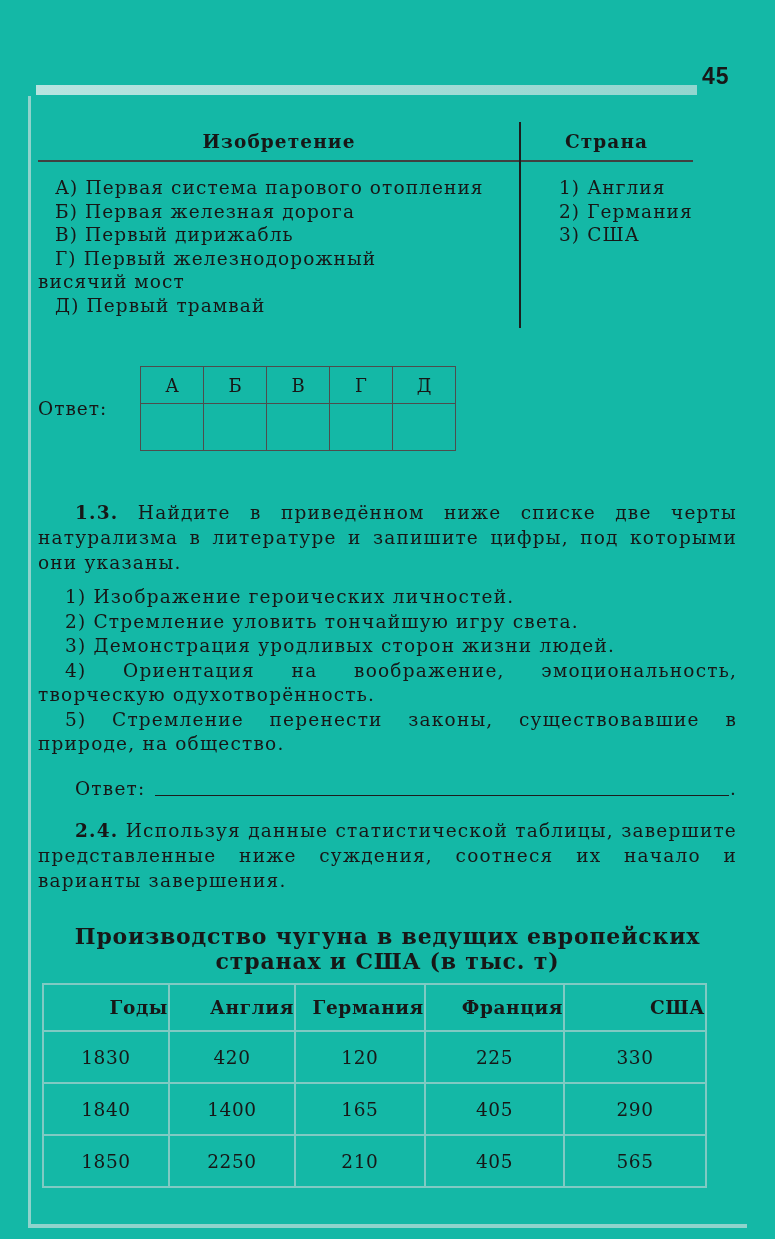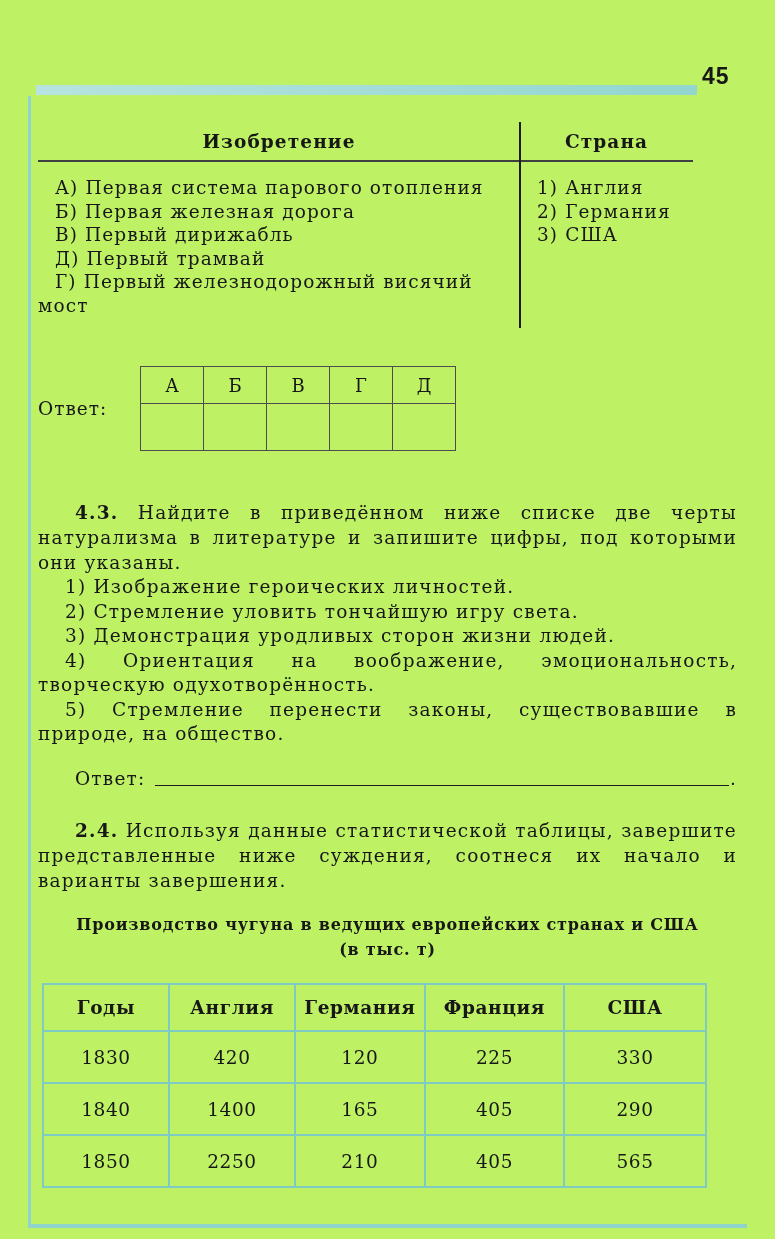--- a/index.html
+++ b/index.html
@@ -4,73 +4,73 @@
 <style>
   * { margin:0; padding:0; box-sizing:border-box; }
   html,body { width:775px; height:1239px; }
   body {
     position:relative;
     font-family:"DejaVu Serif","Liberation Serif",serif;
     color:#171717;
     background:#eceee9;
     overflow:hidden;
   }
-  .page { position:absolute; inset:0; background:#bef264; }
+  .page { position:absolute; inset:0; background:#14b8a6; }
 
   
   .top-stripe { position:absolute; left:36px; top:85px; width:661px; height:10px;
     background:linear-gradient(90deg,#b7e4e0,#92d6cf); }
   .left-rule  { position:absolute; left:28px; top:96px; width:3px; height:1128px; background:#8fd3cc; }
   .bottom-rule{ position:absolute; left:28px; top:1224px; width:719px; height:4px; background:#8fd3cc; }
   .page-number{ position:absolute; left:702px; top:63px;
     font-family:"Liberation Sans","DejaVu Sans",sans-serif; font-weight:700; font-size:23px; letter-spacing:1px; }
 
   
   .match { position:absolute; left:38px; top:131px; width:655px; font-size:18.5px; letter-spacing:1.1px; }
   .match-vline { position:absolute; left:481px; top:-9px; width:2px; height:206px; background:#1d1d1d; }
   .match-head { display:flex; border-bottom:2px solid #404040; padding-bottom:8px; font-weight:700; }
   .mc-l { width:482px; }
   .mc-r { flex:1; }
   .match-head .mc-l, .match-head .mc-r { text-align:center; }
   .match-body { display:flex; padding-top:14px; line-height:23.5px; }
   .match-body .mc-l { padding-right:6px; }
   .match-body .mc-l p { text-indent:17px; }
   .match-body .mc-l p:nth-child(4) { padding-right:80px; }
-  .match-body .mc-r { padding-left:17px; }
+  .match-body .mc-r { padding-left:39px; }
 
   
   .answer-block { position:absolute; left:38px; top:366px; width:480px; font-size:18.5px; }
   .ans-label { position:absolute; left:0; top:32px; letter-spacing:1px; }
   .ans-grid { margin-left:102px; border-collapse:collapse; }
   .ans-grid th, .ans-grid td { width:63px; border:1.4px solid #4d4d4d; text-align:center;
     font-weight:400; font-size:18px; }
   .ans-grid th { height:37px; }
   .ans-grid td { height:47px; }
 
   
   .task { position:absolute; left:38px; width:699px; font-size:18.5px; line-height:25px; letter-spacing:1.2px; }
   .t23 { top:500px; }
   .t24 { top:818px; }
   .para { text-align:justify; text-indent:37px; }
   .tnum { font-weight:700; }
-  .list { }
+  .list { margin-top:10px; }
   .list p { text-align:justify; text-indent:27px; line-height:24.5px; }
 
   .answer-line { display:flex; align-items:flex-end; margin-top:19px; line-height:25px; }
   .al-label { padding-left:37px; white-space:nowrap; }
   .al-rule { flex:1; margin:0 1px 5px 10px; border-bottom:1.6px solid #1d1d1d; }
 
   
   .prod-title-wrap { position:absolute; left:38px; top:908px; width:699px; text-align:center; }
-  .prod-title { max-width:630px; margin:4px auto; font-weight:700; font-size:16px;
+  .prod-title { max-width:630px; margin:16px auto; font-weight:700; font-size:22px;
     line-height:25px; letter-spacing:0.8px; }
   .prod { position:absolute; left:42px; top:983px; width:665px; border-collapse:collapse;
     font-size:18.5px; letter-spacing:0.6px; }
   .prod th, .prod td { border:2px solid #7fcac3; text-align:center; vertical-align:middle; }
-  .prod th { height:47px; font-weight:700; }
+  .prod th { height:47px; font-weight:700;text-align:right; }
   .prod td { height:52px;margin-left:20px; }
 </style>
 </head>
 <body>
 
 <div class="page">
 
   <div class="top-stripe"></div>
   <div class="page-number">45</div>
   <div class="left-rule"></div>
@@ -80,22 +80,22 @@
     <div class="match-vline"></div>
     <div class="match-head">
       <div class="mc-l">Изобретение</div>
       <div class="mc-r">Страна</div>
     </div>
     <div class="match-body">
       <div class="mc-l">
         <p>А) Первая система парового отопления</p>
         <p>Б) Первая железная дорога</p>
         <p>В) Первый дирижабль</p>
+        <p>Г) Первый железнодорожный висячий мост</p>
         <p>Д) Первый трамвай</p>
-        <p>Г) Первый железнодорожный висячий мост</p>
       </div>
       <div class="mc-r">
         <p>1) Англия</p>
         <p>2) Германия</p>
         <p>3) США</p>
       </div>
     </div>
   </section>
 
   <section class="answer-block">
@@ -115,21 +115,21 @@
           <td></td>
           <td></td>
           <td></td>
         </tr>
       </tbody>
     </table>
   </section>
 
   <section class="task t23">
     <p class="para">
-      <b class="tnum">4.3.</b>
+      <b class="tnum">1.3.</b>
       <span>Найдите в приведённом ниже списке две черты натурализма в литературе и запишите цифры, под которыми они указаны.</span>
     </p>
     <div class="list">
       <p>1) Изображение героических личностей.</p>
       <p>2) Стремление уловить тончайшую игру света.</p>
       <p>3) Демонстрация уродливых сторон жизни людей.</p>
       <p>4) Ориентация на воображение, эмоциональность, творческую одухотворённость.</p>
       <p>5) Стремление перенести законы, существовавшие в природе, на общество.</p>
     </div>
     <div class="answer-line">

